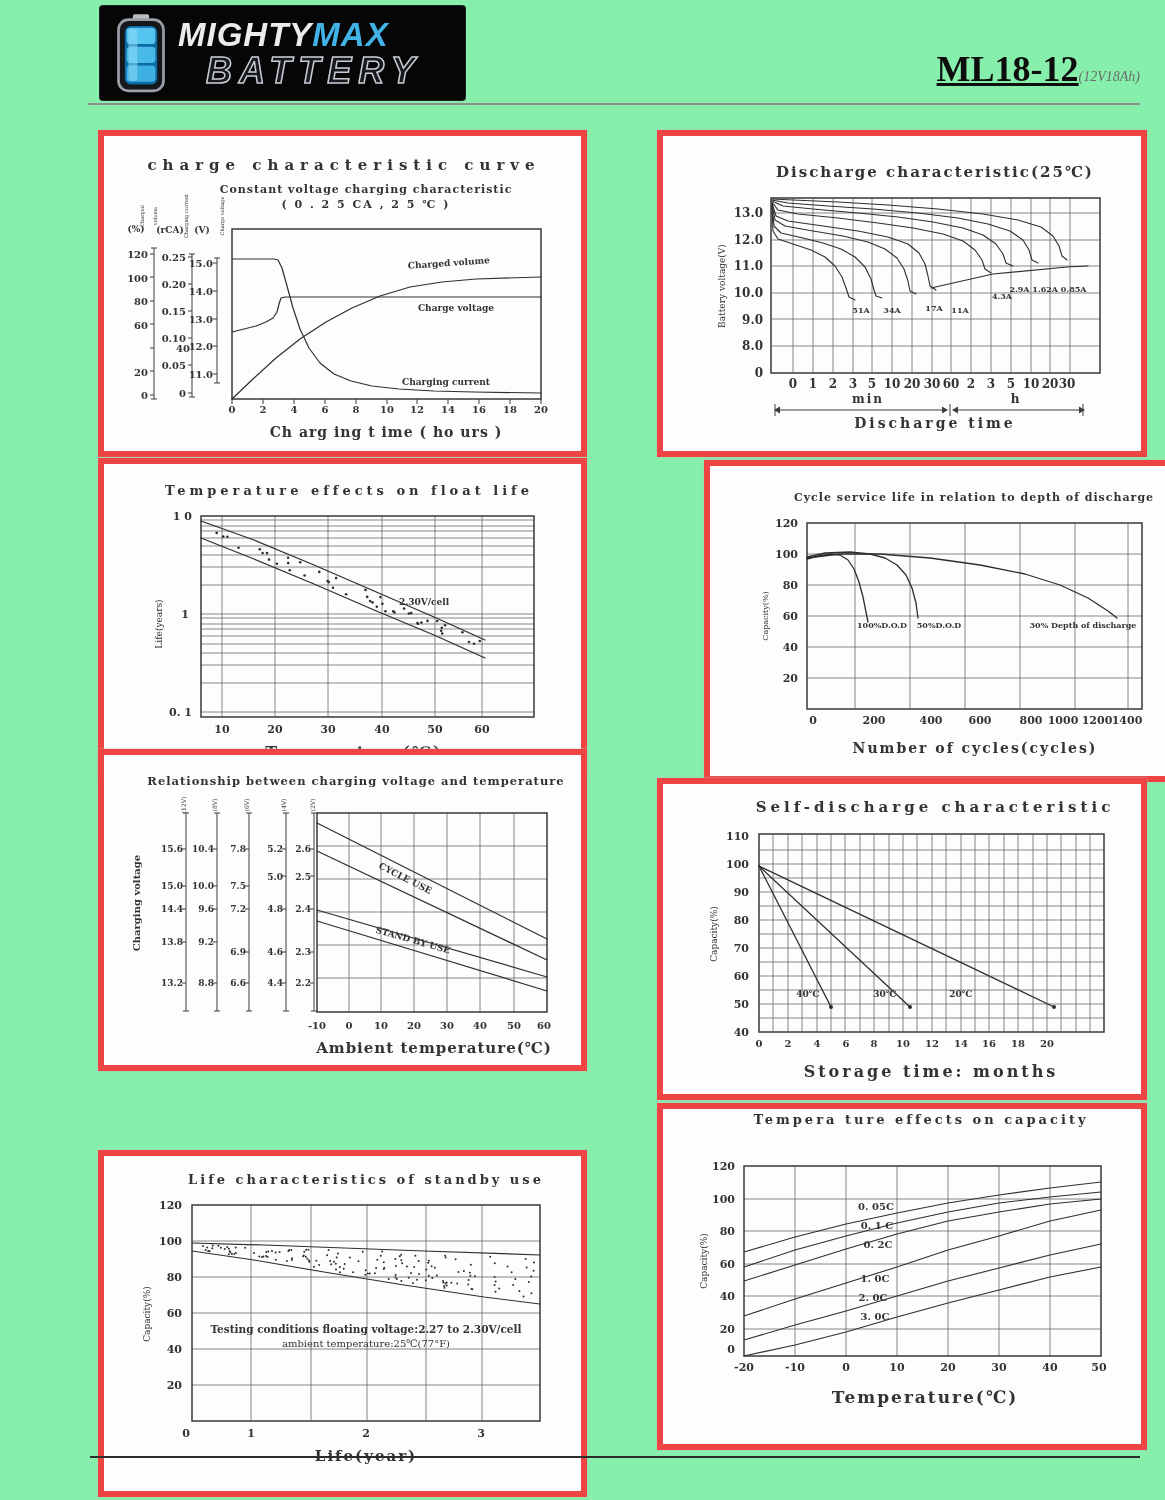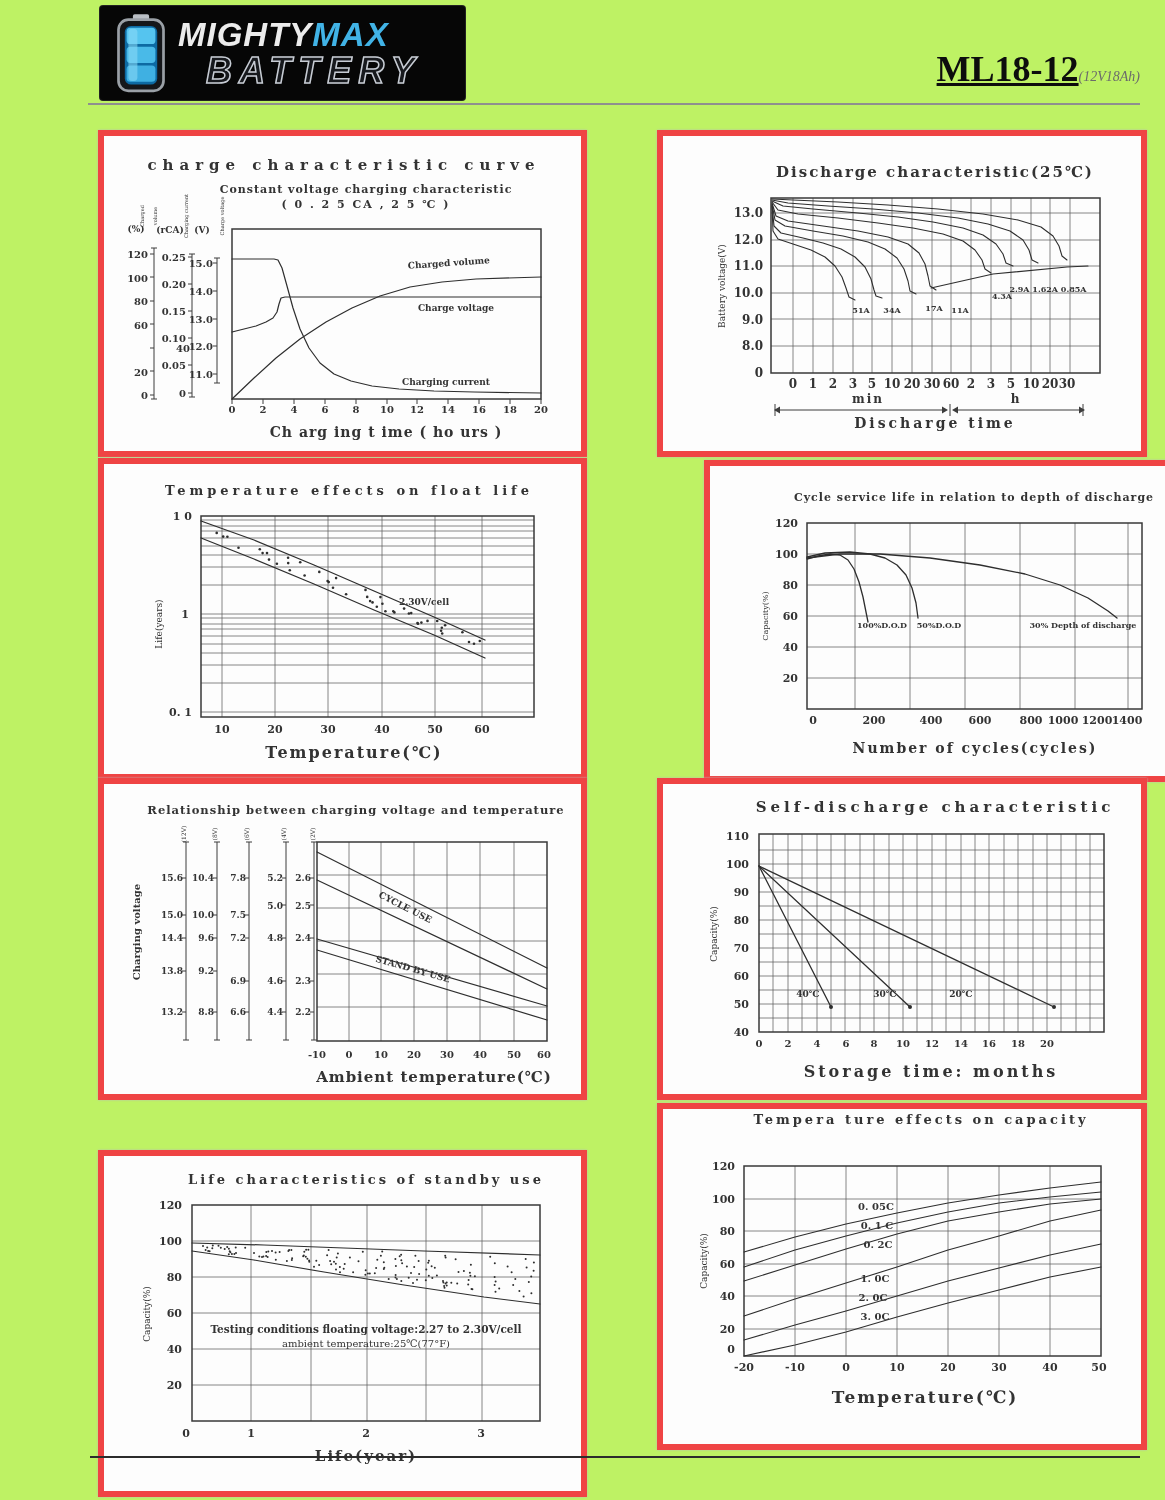--- a/index.html
+++ b/index.html
@@ -1,37 +1,37 @@
 <!DOCTYPE html>
 <html><head>
 <meta charset="utf-8">
 <style>
   html,body{margin:0;padding:0;background:#fff;}
-  .page{position:relative;width:1165px;height:1500px;background:#bef264;overflow:hidden;
+  .page{position:relative;width:1165px;height:1500px;background:#86efac;overflow:hidden;
         font-family:"Liberation Sans",sans-serif;}
   .logo{position:absolute;left:100px;top:6px;width:365px;height:94px;background:#060606;
         border-radius:3px;display:flex;align-items:center;box-shadow:0 0 0 1px #222;}
   .batt{width:54px;height:80px;margin-left:14px;}
   .logo-text{margin-left:10px;font-style:italic;font-weight:bold;line-height:1;}
   .l1{font-size:33px;letter-spacing:1px;color:#ececec;}
   .l1 .max{color:#41b3e6;}
   .l2{font-size:36px;letter-spacing:7px;color:#17191d;-webkit-text-stroke:1.5px #c7ccd4;
       text-shadow:0 0 1px #9aa0a8;margin-top:2px;margin-left:28px;}
   .model{position:absolute;left:760px;top:48px;width:380px;text-align:right;white-space:nowrap;}
   .model-name{font-family:"Liberation Serif",serif;font-weight:bold;font-size:36px;color:#0d0d0d;text-decoration:underline;}
   .model-spec{font-family:"Liberation Serif",serif;font-style:italic;font-size:14px;color:#6b6b6b;}
   .rule1{position:absolute;left:88px;top:103px;width:1052px;height:2px;background:#8f8f8f;}
   .rule2{position:absolute;left:90px;top:1456px;width:1050px;height:2px;background:#2c2c2c;}
   .panel{position:absolute;border:6px solid #ef4444;background:#fdfdfd;box-shadow:0 0 2px #bbb;}
   .panel svg{width:100%;height:100%;display:block;}
   .p1{left:98px;top:130px;width:477px;height:315px;}
   .p2{left:657px;top:130px;width:478px;height:315px;}
   .p3{left:98px;top:458px;width:477px;height:310px;}
   .p4{left:657px;top:460px;width:478px;height:310px;margin-left:47px;}
-  .p5{left:98px;top:778px;width:477px;height:310px;}
+  .p5{left:98px;top:749px;width:477px;height:310px;}
   .p6{left:657px;top:778px;width:478px;height:310px;}
   .p7{left:98px;top:1103px;width:477px;height:335px;margin-top:47px;}
   .p8{left:657px;top:1103px;width:478px;height:335px;}
   svg text{font-family:"DejaVu Serif","Liberation Serif",serif;fill:#333;}
 </style>
 </head>
 <body>
 
 <div class="page">
 

